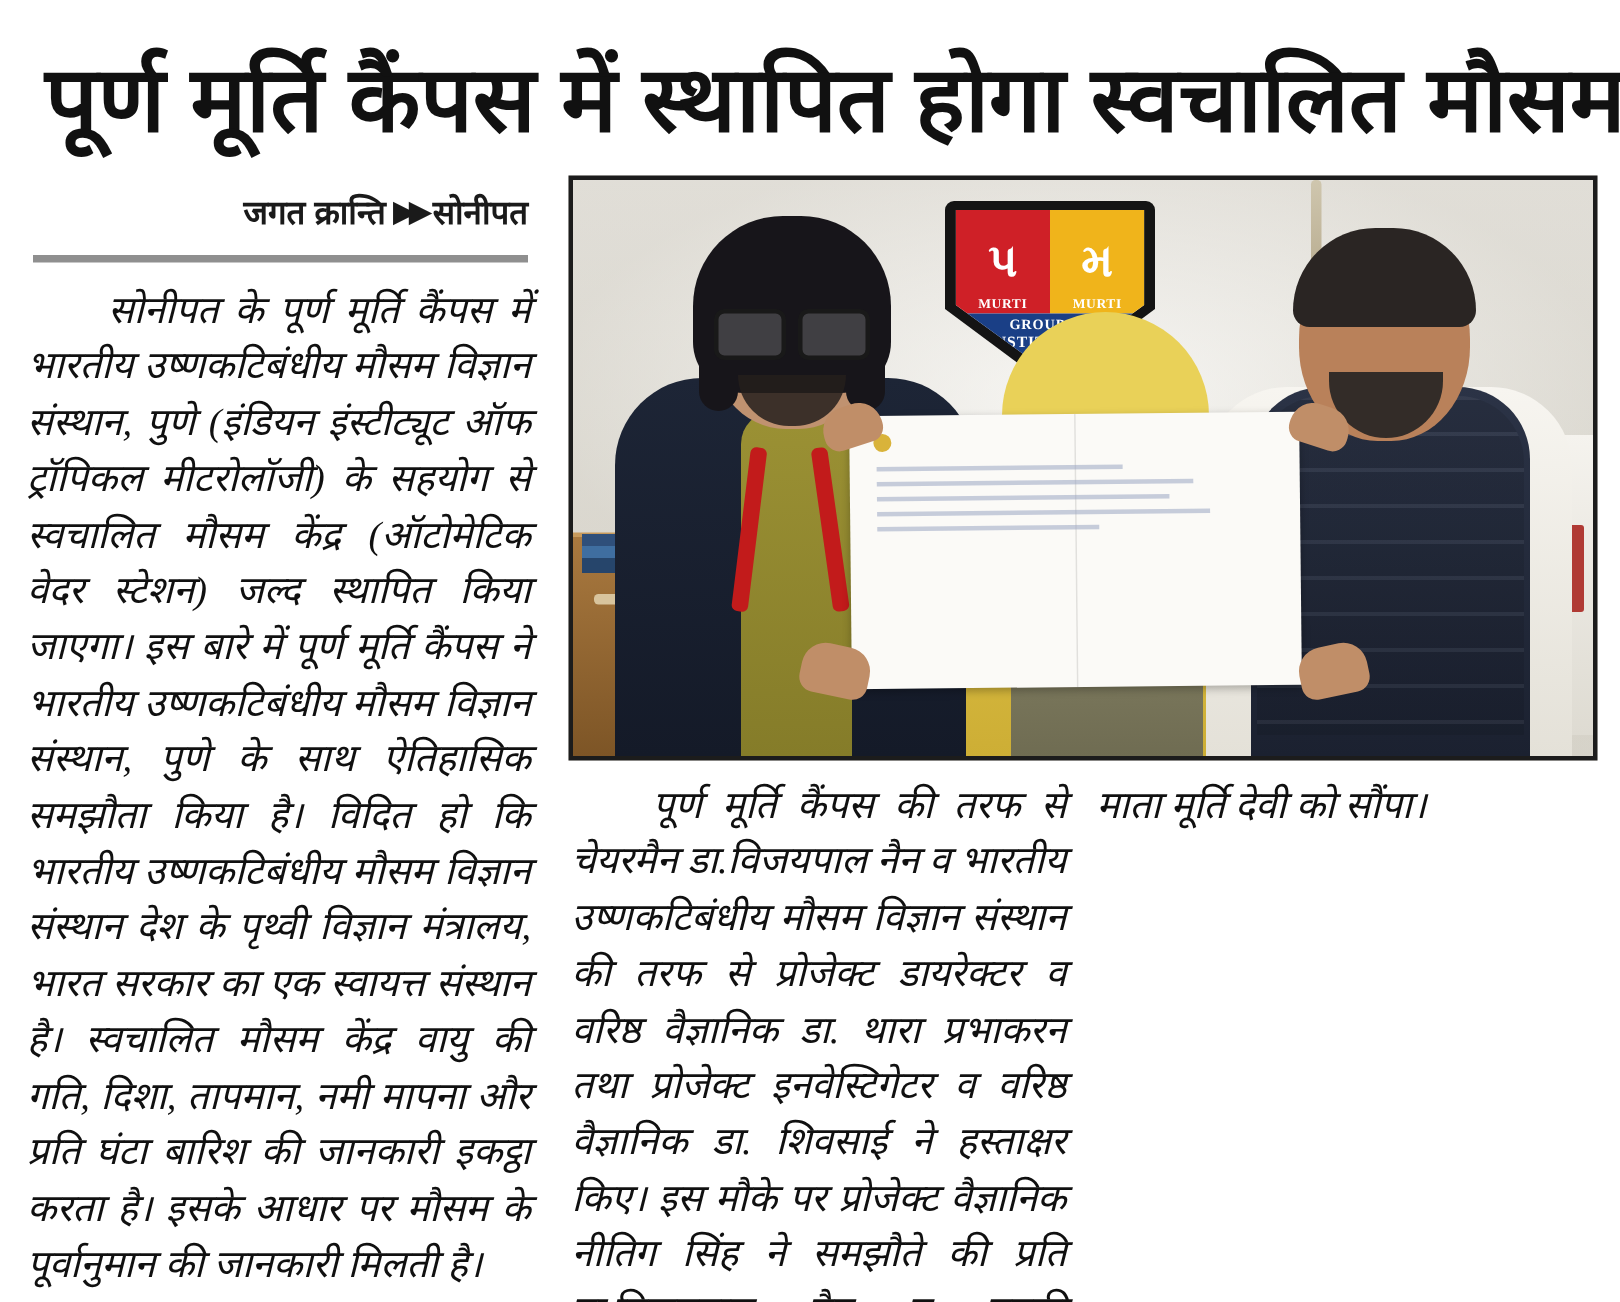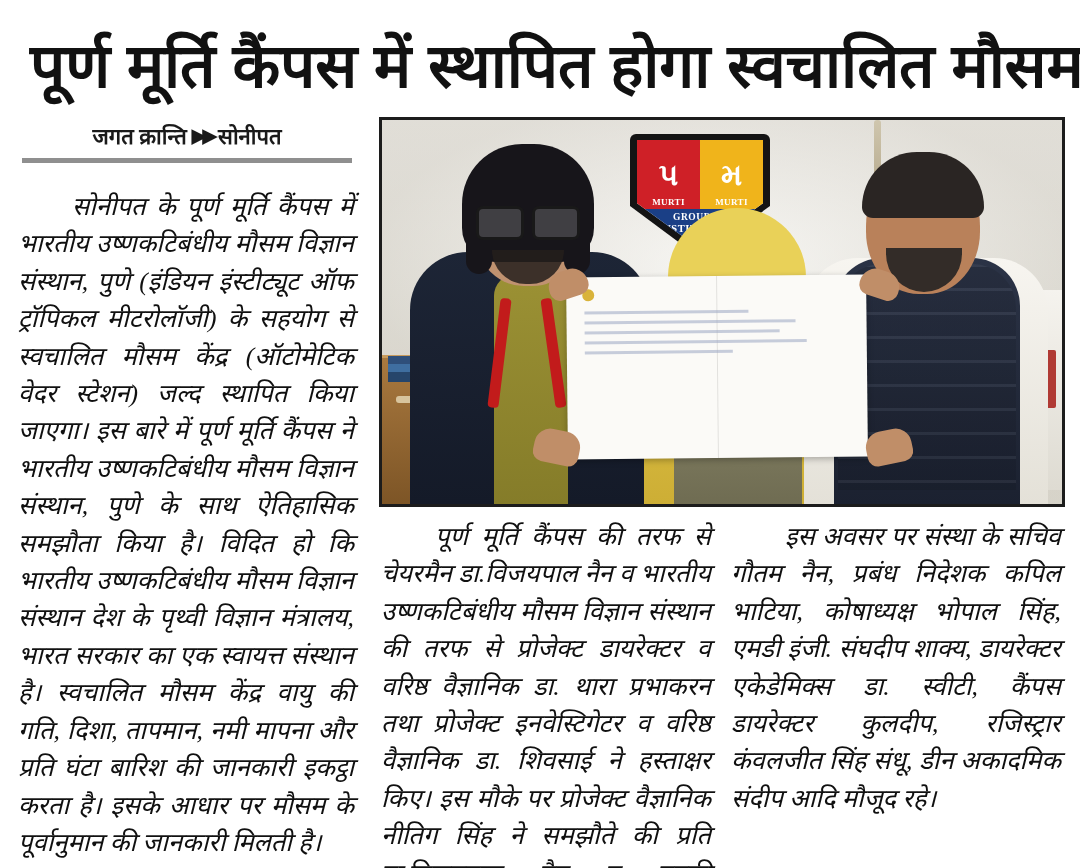--- a/index.html
+++ b/index.html
@@ -35,26 +35,26 @@
   }
 
   
   .byline-wrap {
     position: absolute;
     left: 22px;
     top: 124px;
     width: 330px;
   }
   .byline {
-    font-family: Liberation Serif, serif;
+    font-family: Liberation Sans, sans-serif;
     font-weight: bold;
     font-size: 22px;
-    line-height: 25px;
+    line-height: 36px;
     color: #1a1a1a;
-    text-align: center;
+    text-align: right;
   }
   .byline .arrows {
     font-size: 19px;
     letter-spacing: -4px;
     padding: 0 5px;
     position: relative;
     top: -2px;
   }
   .byline-rule {
     margin-top: 8px;
@@ -519,14 +519,14 @@
 
 <div class="col" id="col-1">
   <p>सोनीपत के पूर्ण मूर्ति कैंपस में भारतीय उष्णकटिबंधीय मौसम विज्ञान संस्थान, पुणे (इंडियन इंस्टीट्यूट ऑफ ट्रॉपिकल मीटरोलॉजी) के सहयोग से स्वचालित मौसम केंद्र (ऑटोमेटिक वेदर स्टेशन) जल्द स्थापित किया जाएगा। इस बारे में पूर्ण मूर्ति कैंपस ने भारतीय उष्णकटिबंधीय मौसम विज्ञान संस्थान, पुणे के साथ ऐतिहासिक समझौता किया है। विदित हो कि भारतीय उष्णकटिबंधीय मौसम विज्ञान संस्थान देश के पृथ्वी विज्ञान मंत्रालय, भारत सरकार का एक स्वायत्त संस्थान है। स्वचालित मौसम केंद्र वायु की गति, दिशा, तापमान, नमी मापना और प्रति घंटा बारिश की जानकारी इकट्ठा करता है। इसके आधार पर मौसम के पूर्वानुमान की जानकारी मिलती है।</p>
 </div>
 
 <div class="col" id="col-2">
   <p class="spread">पूर्ण मूर्ति कैंपस की तरफ से चेयरमैन डा.विजयपाल नैन व भारतीय उष्णकटिबंधीय मौसम विज्ञान संस्थान की तरफ से प्रोजेक्ट डायरेक्टर व वरिष्ठ वैज्ञानिक डा. थारा प्रभाकरन तथा प्रोजेक्ट इनवेस्टिगेटर व वरिष्ठ वैज्ञानिक डा. शिवसाई ने हस्ताक्षर किए। इस मौके पर प्रोजेक्ट वैज्ञानिक नीतिग सिंह ने समझौते की प्रति डा.विजयपाल नैन व उनकी</p>
 </div>
 
 <div class="col" id="col-3">
-  <p>इस अवसर पर संस्था के सचिव गौतम नैन, प्रबंध निदेशक कपिल भाटिया, कोषाध्यक्ष भोपाल सिंह, एमडी इंजी. संघदीप शाक्य, डायरेक्टर एकेडेमिक्स डा. स्वीटी, कैंपस डायरेक्टर कुलदीप, रजिस्ट्रार कंवलजीत सिंह संधू, डीन अकादमिक संदीप आदि मौजूद रहे।</p>
+  <p class="cont">माता मूर्ति देवी को सौंपा।</p>
 </div>
 
 </body></html>

